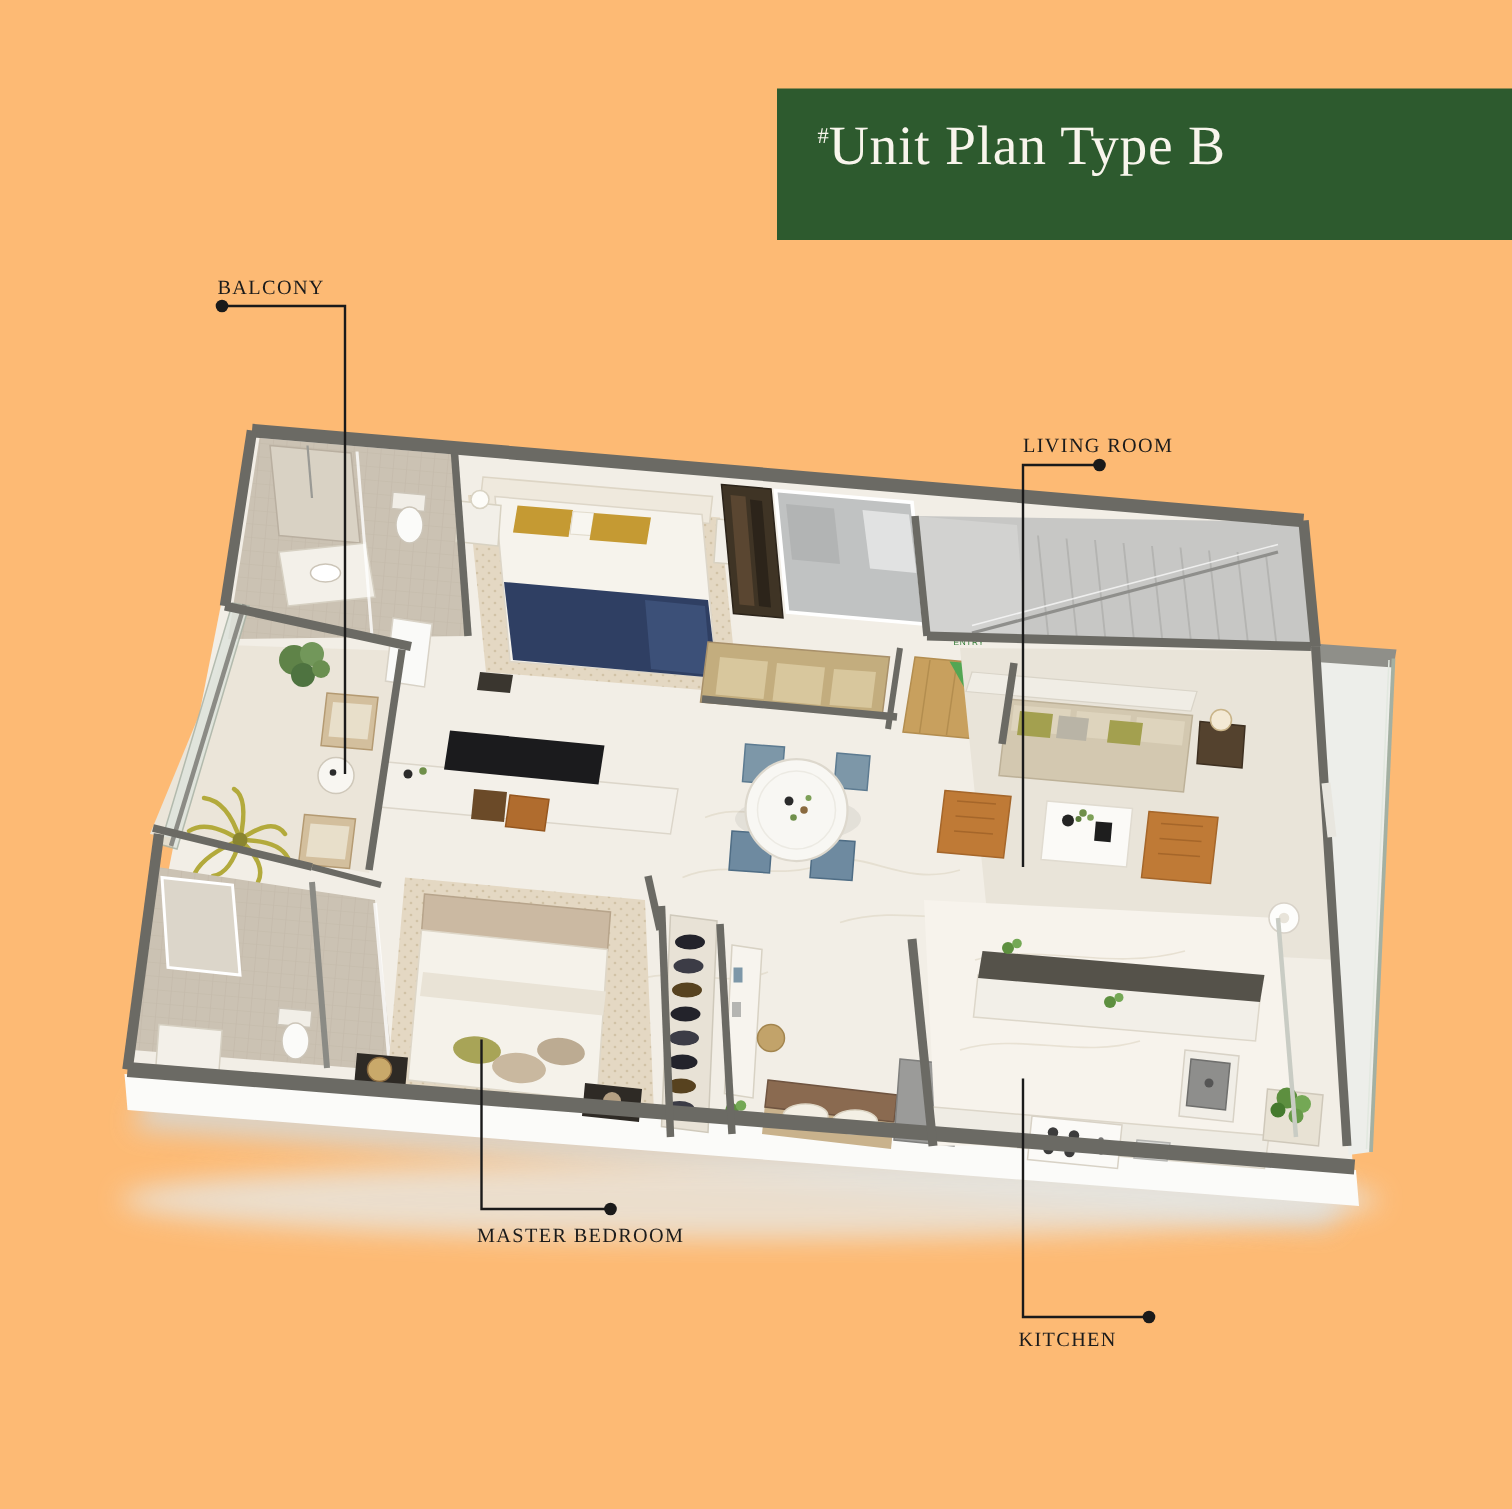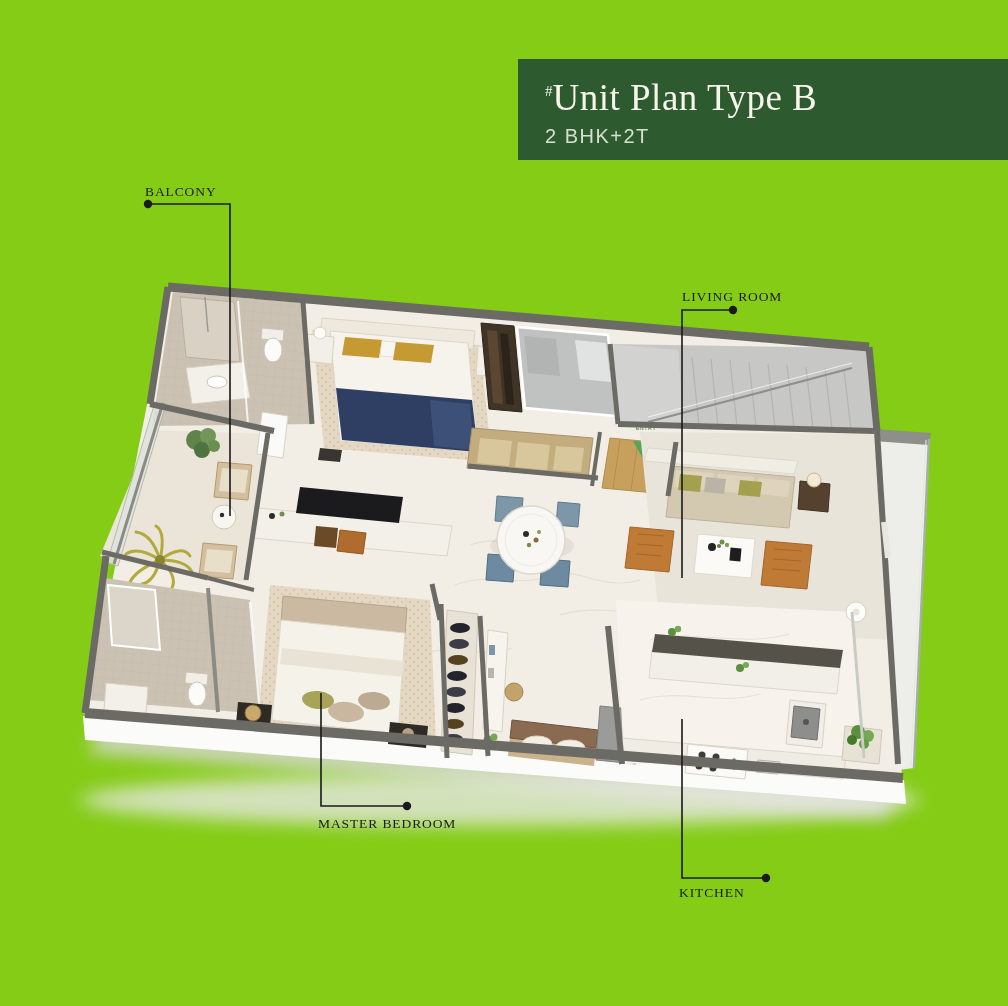--- a/index.html
+++ b/index.html
@@ -1,37 +1,36 @@
 <!DOCTYPE html>
 <html><head>
 <meta charset="utf-8">
 <style>
   html,body{margin:0;padding:0;background:#ffffff;}
-  #page{position:relative;width:1008px;height:1006px;background:#84cc16;overflow:hidden;
+  #page{position:relative;width:1008px;height:1006px;background:#fdba74;overflow:hidden;
         font-family:"Liberation Serif", serif;}
   
   #hdr{position:absolute;left:518px;top:59px;width:490px;height:101px;background:#2d5a2e;
        box-sizing:border-box;padding:10px 0 0 27px;}
   #hdr .title{color:#f8f5ec;font-size:37px;line-height:44px;letter-spacing:.5px;
        font-family:"Liberation Serif", serif;}
   #hdr .title sup{font-size:15px;vertical-align:14px;letter-spacing:0;}
   #hdr .sub{color:#d5e0cf;font-size:20px;letter-spacing:1.5px;margin-top:5px;
        font-family:"Liberation Sans", sans-serif;font-weight:400;}
   svg{position:absolute;left:0;top:0;}
   svg text.lbl{font-family:"Liberation Serif", serif;font-size:13.5px;letter-spacing:.9px;fill:#1b1b1b;}
   svg text.tiny{font-family:"Liberation Sans", sans-serif;font-size:5.5px;letter-spacing:.4px;fill:#2f7a33;}
 </style>
 </head>
 <body>
 
 <div id="page">
 
   <div id="hdr">
     <div class="title"><sup>#</sup><span>Unit Plan Type B</span></div>
-    <div class="sub">2 BHK+2T</div>
   </div>
 
   <svg width="1008" height="1006" viewBox="0 0 1008 1006">
     <defs>
       <filter id="soft" x="-30%" y="-30%" width="160%" height="160%">
           <feGaussianBlur stdDeviation="9"></feGaussianBlur>
         </filter>
       <filter id="soft2" x="-30%" y="-30%" width="160%" height="160%">
           <feGaussianBlur stdDeviation="4"></feGaussianBlur>
         </filter>

